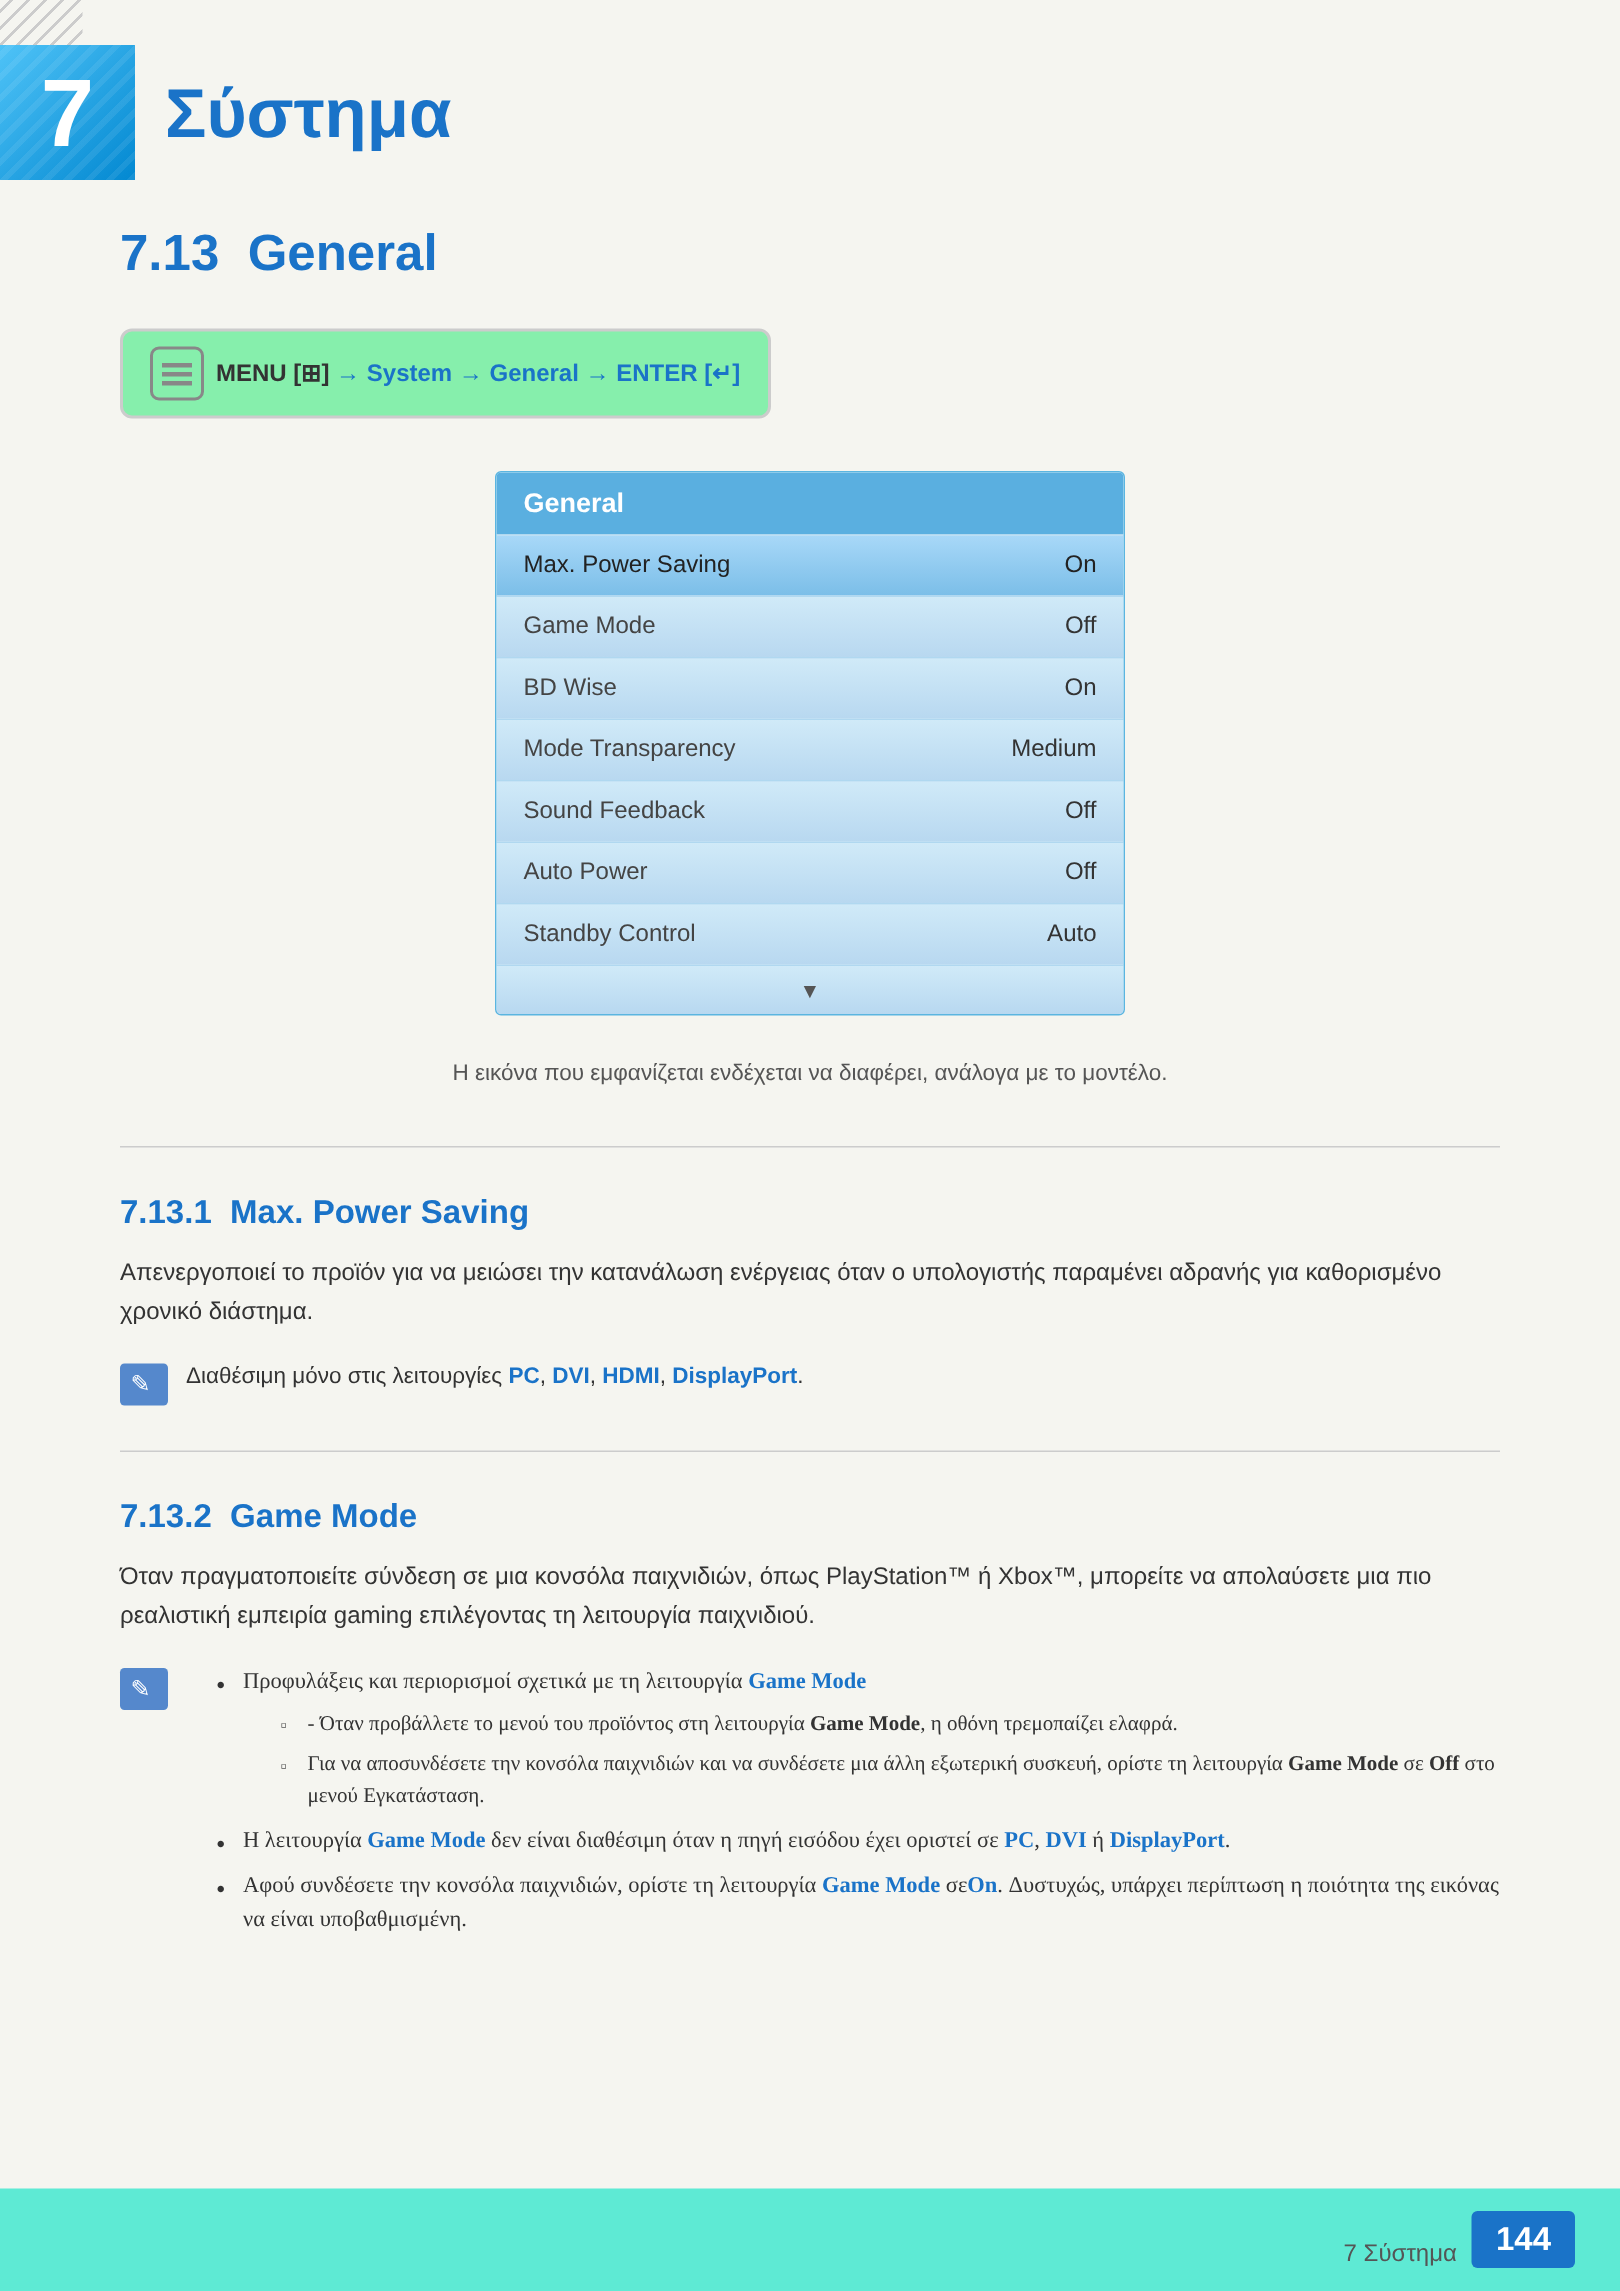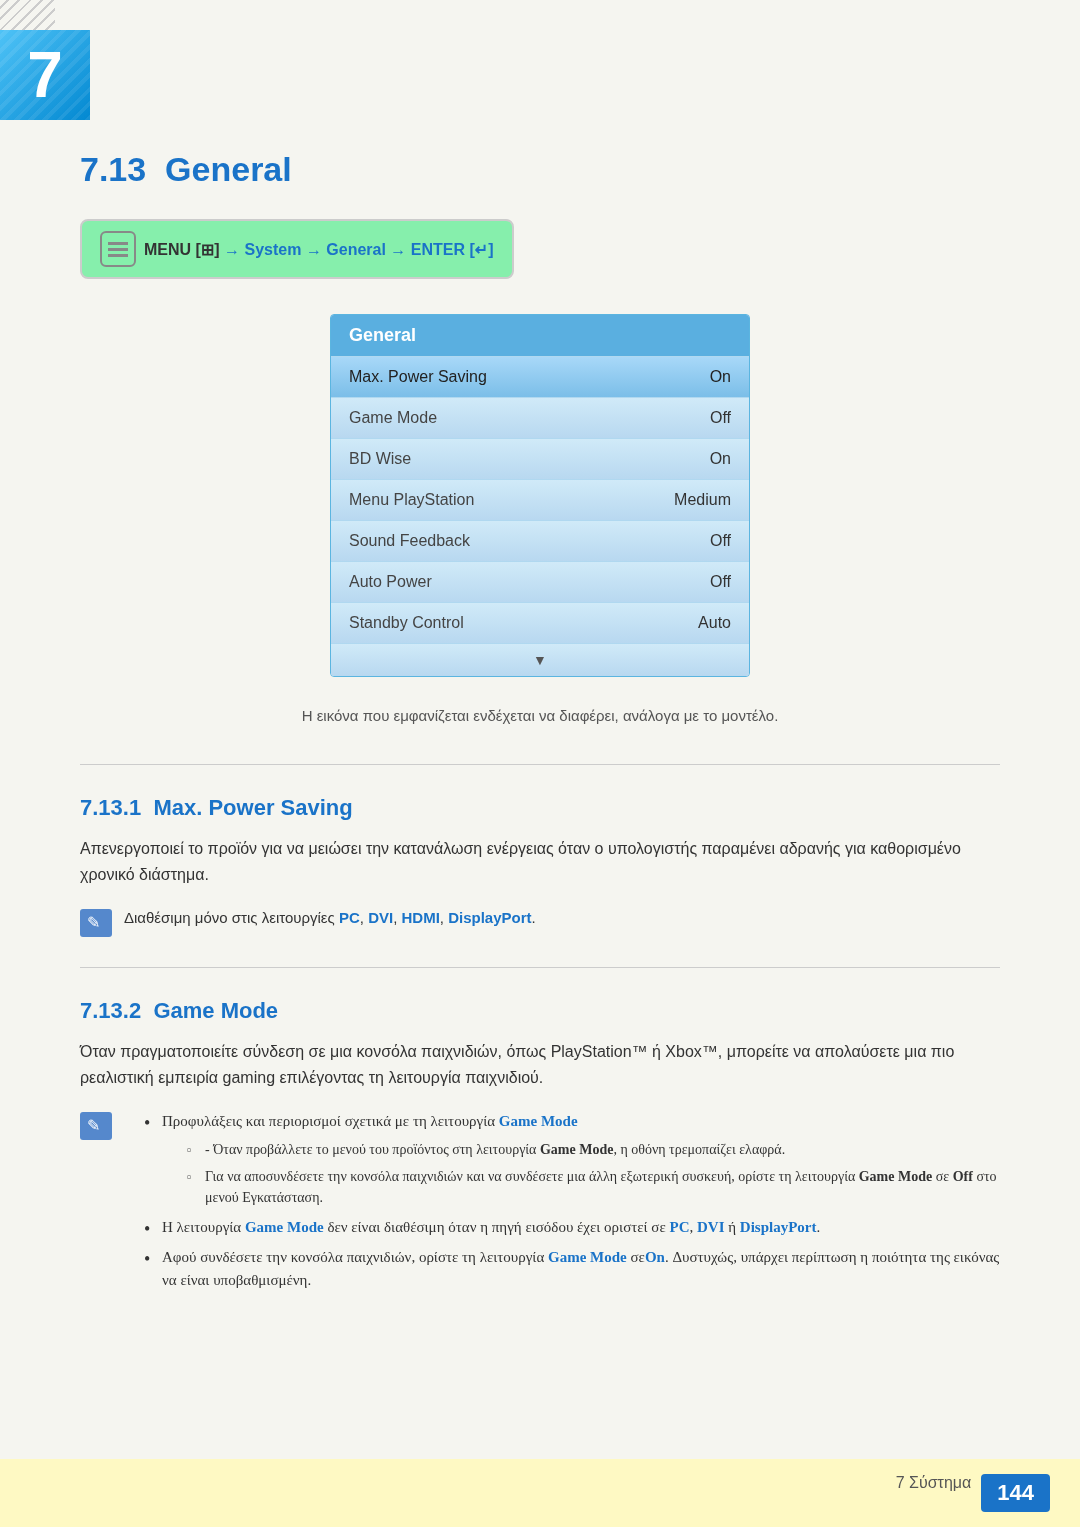--- a/index.html
+++ b/index.html
@@ -304,23 +304,23 @@
     }
 
     
     .page-footer {
       position: absolute;
       bottom: 0;
       right: 0;
       left: 0;
       display: flex;
       justify-content: flex-end;
-      align-items: flex-start;
+      align-items: flex-end;
       padding: 15px 30px;
-      background: #fef9c3;
+      background: #5eead4;
     }
 
     .footer-text {
       font-size: 16px;
       color: #555;
       margin-right: 10px;
     }
 
     .footer-page-num {
       background: #1a73c8;
@@ -339,20 +339,21 @@
   </style>
 </head>
 <body>
 
 <div class="corner-pattern"></div>
 
 <div class="page-header">
   <div class="chapter-number-box">
     <span class="chapter-number">7</span>
   </div>
+  <span class="chapter-title">Σύστημα</span>
 </div>
 
 <div class="content-area">
 
   <div class="section-title">
     <span>7.13</span>&nbsp;&nbsp;<span>General</span>
   </div>
 
   
   <div class="breadcrumb-box">
@@ -380,21 +381,21 @@
       <span class="row-label">Game Mode</span>
       <span class="row-value">Off</span>
     </div>
 
     <div class="panel-row">
       <span class="row-label">BD Wise</span>
       <span class="row-value">On</span>
     </div>
 
     <div class="panel-row">
-      <span class="row-label">Menu PlayStation</span>
+      <span class="row-label">Mode Transparency</span>
       <span class="row-value">Medium</span>
     </div>
 
     <div class="panel-row">
       <span class="row-label">Sound Feedback</span>
       <span class="row-value">Off</span>
     </div>
 
     <div class="panel-row">
       <span class="row-label">Auto Power</span>

